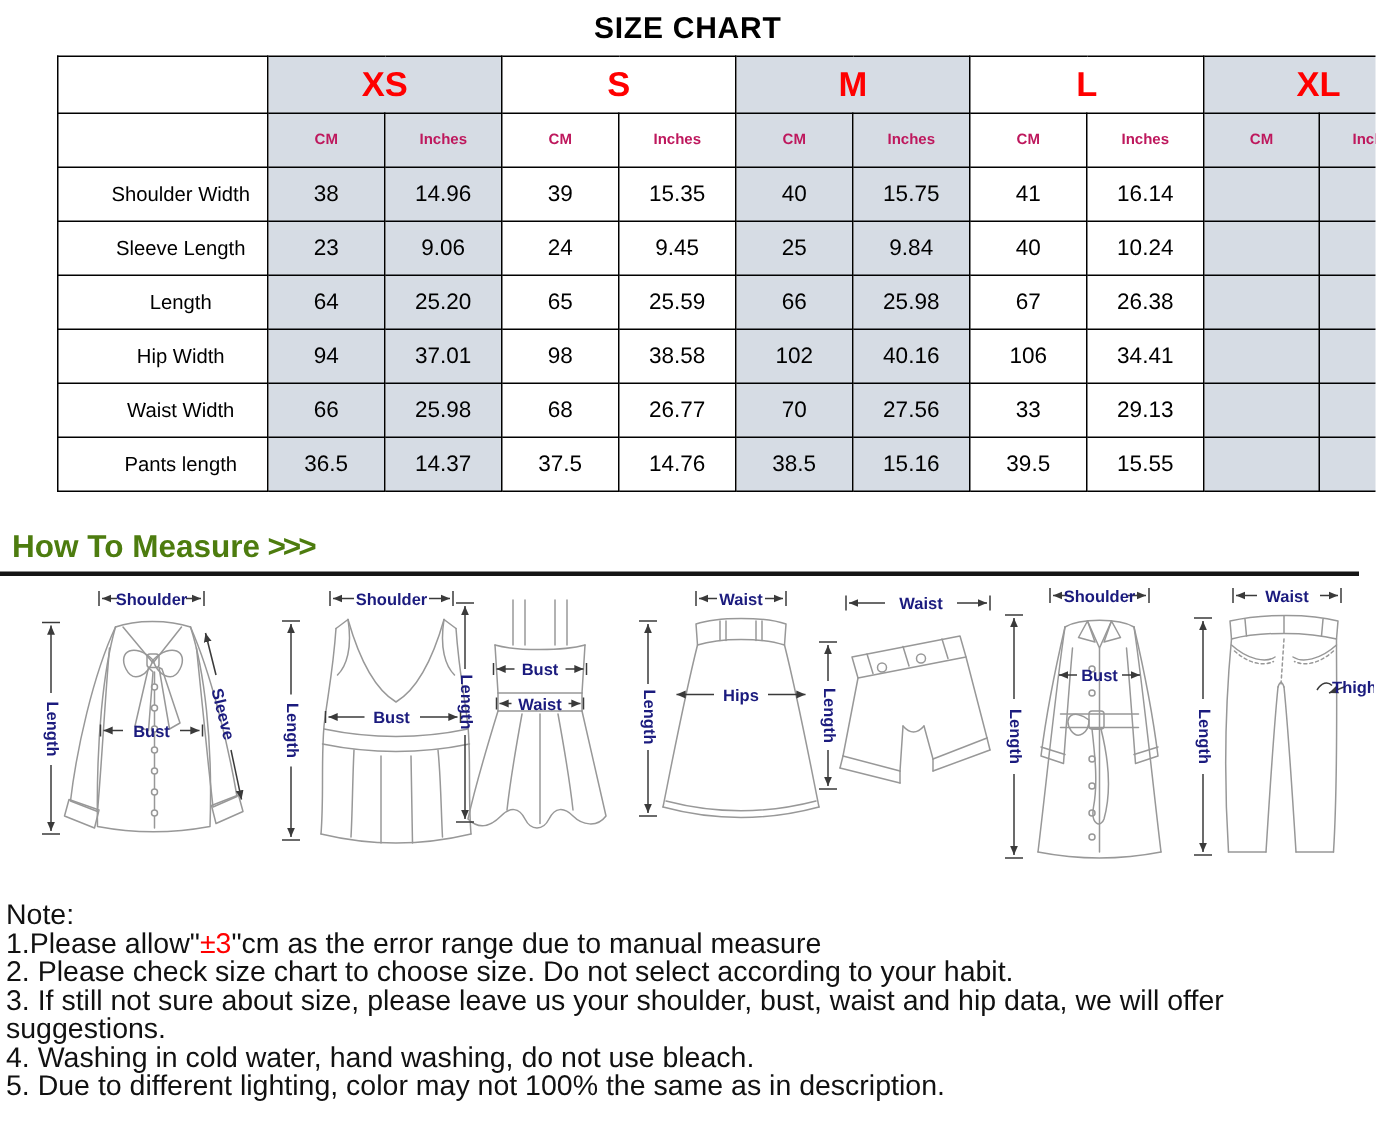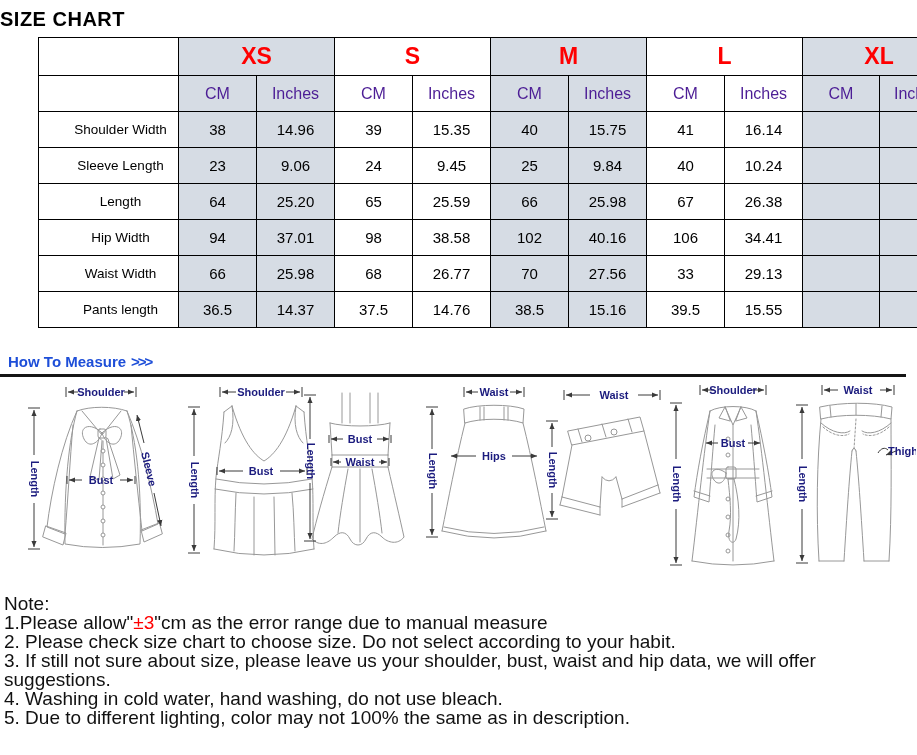--- a/index.html
+++ b/index.html
@@ -1,30 +1,30 @@
 <!DOCTYPE html>
 <html><head>
 <meta charset="utf-8">
 <style>
   html,body { margin:0; padding:0; }
   body {
     width:917px; height:755px; background:#fff; position:relative; overflow:hidden;
     font-family:"Liberation Sans", sans-serif; color:#000;
   }
-  .title { text-align:left; font-size:20px; font-weight:bold; padding:8px 0 6px 0; letter-spacing:.5px; }
+  .title { text-align:center; font-size:20px; font-weight:bold; padding:8px 0 6px 0; letter-spacing:.5px; }
 
   table.size-table { border-collapse:collapse; width:917px; table-layout:fixed;margin-left:38px; }
   .size-table td, .size-table th { border:1px solid #000; text-align:center; vertical-align:middle; padding:0; overflow:hidden; }
   .size-table th.size { font-size:23px; font-weight:bold; color:#ff0000; height:37px; }
-  .size-table tr.units th { font-size:16px; font-weight:normal; height:35px; color:#4c1d95; }
+  .size-table tr.units th { font-size:10px; font-weight:bold; height:35px; color:#be185d; }
   .size-table tbody td { font-size:15px; height:35px; }
   .size-table tbody td.lbl { font-size:13.5px;padding-left:24px; }
   .g { background:#d6dce4; }
 
-  .measure-head { margin:25px 0 0 8px; font-size:15px; font-weight:bold; color:#1d4ed8; }
+  .measure-head { margin:25px 0 0 8px; font-size:21px; font-weight:bold; color:#4d7c0f; }
   .measure-head .arrows { margin-left:5px; letter-spacing:-2px; }
   .rule { width:906px; height:3px; background:#151515; margin-top:4px; }
 
   .diagrams { position:relative; height:205px; margin-top:4px; }
   .diagrams svg { position:absolute; top:0; }
   .outline { fill:none; stroke:#989898; stroke-width:1; stroke-linecap:round; stroke-linejoin:round; }
   .btn { fill:#fff; stroke:#989898; stroke-width:1; }
   .dim { stroke:#3a3a3a; stroke-width:1; fill:none; }
   .dash { stroke-dasharray:2,2; }
   .dimlbl { fill:#1b1b7e; font-family:"Liberation Sans",sans-serif; font-size:11px; font-weight:bold; text-anchor:middle; }

